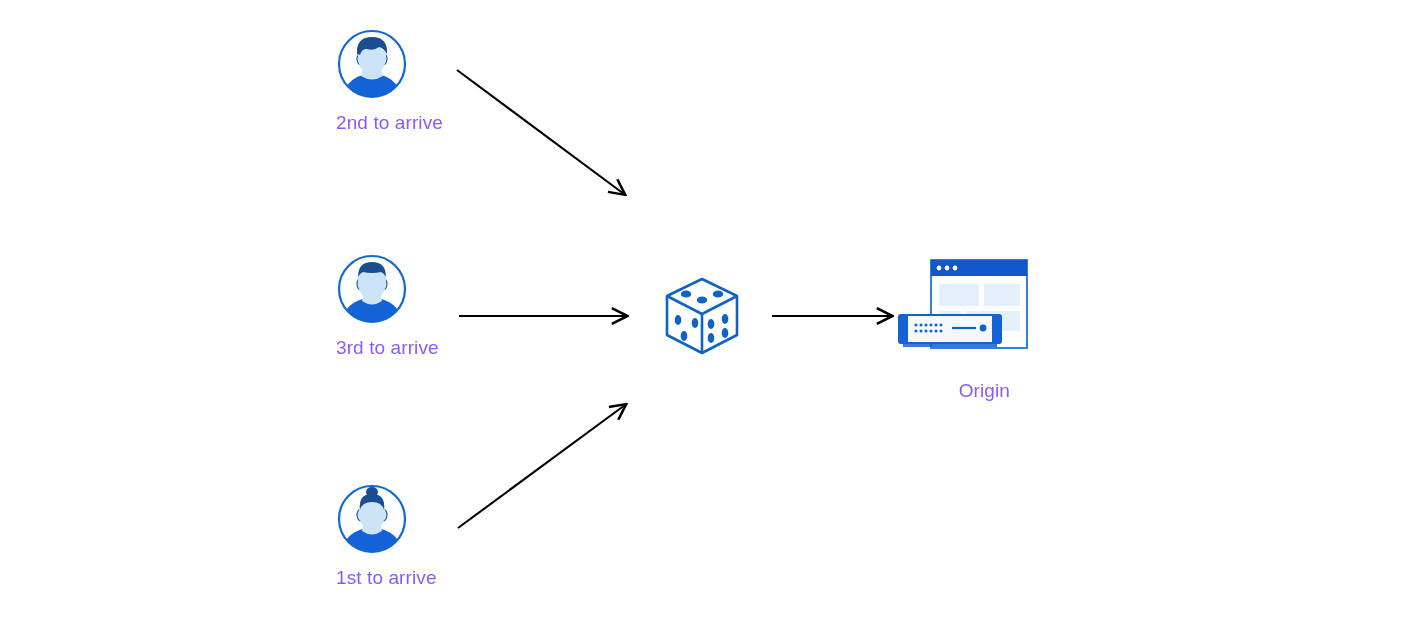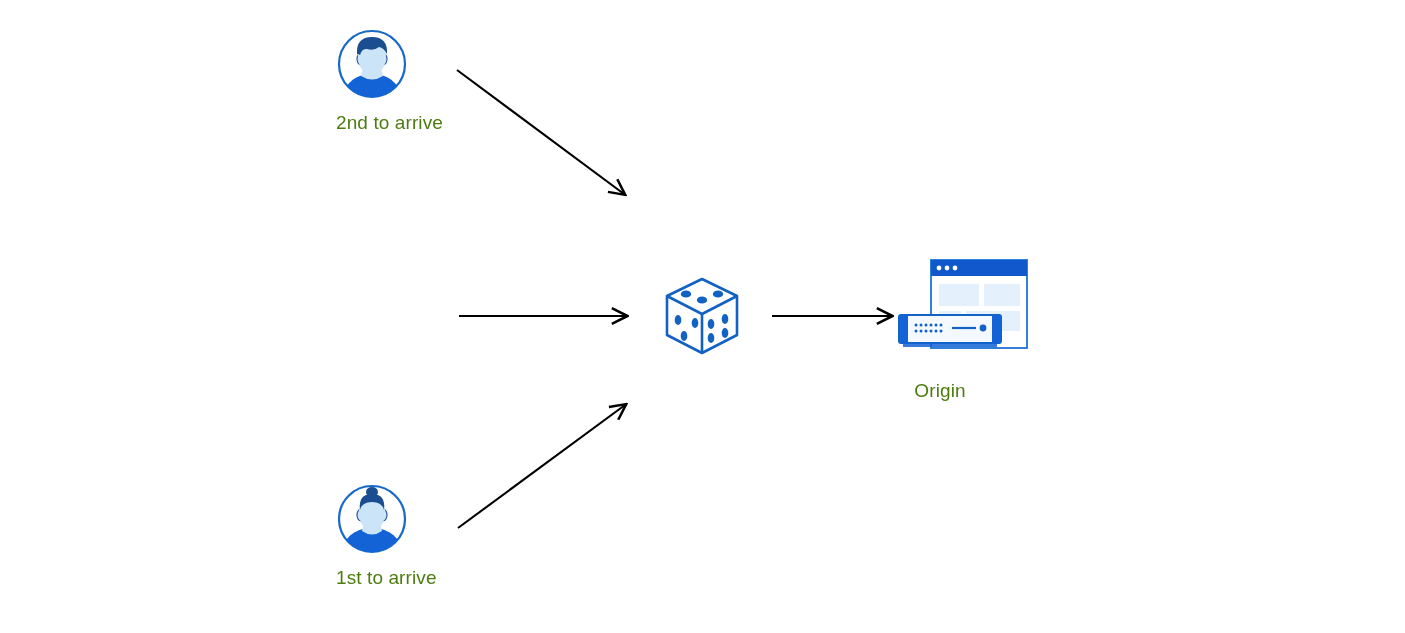--- a/index.html
+++ b/index.html
@@ -22,23 +22,23 @@
     position: absolute;
   }
   .node-icon {
     position: absolute;
     left: 0;
     top: 0;
   }
   .node-label {
     position: absolute;
     width: 100%;
-    text-align: center;
+    text-align: right;
     font-size: 19px;
-    color: #4d7c0f;
+    color: #8b5cf6;
     font-family: "Liberation Sans", sans-serif;
     white-space: nowrap;
     letter-spacing: 0.1px;
   }
   .arrow-layer {
     position: absolute;
     left: 0;
     top: 0;
     width: 1405px;
     height: 633px;
@@ -73,20 +73,37 @@
         <path d="M27 40 q9 7 18 0 l2 8 q-11 7 -22 0 Z" fill="#cbe4f7"></path>
         <ellipse cx="25" cy="31" rx="4" ry="6" fill="#cbe4f7" stroke="#1b4d91" stroke-width="1.1"></ellipse>
         <ellipse cx="47" cy="31" rx="4" ry="6" fill="#cbe4f7" stroke="#1b4d91" stroke-width="1.1"></ellipse>
         <path d="M22 28 q0 -16 14 -16 q14 0 14 16 q0 16 -14 20 q-14 -4 -14 -20 Z" fill="#cbe4f7"></path>
         <path d="M21 26 q-1 -17 15 -17 q16 0 15 17 q-3 -6 -8 -7 q-5 4 -12 2 q-5 -1 -7 6 q-1 -1 -3 -1 Z" fill="#1b4d91"></path>
       </g>
     </svg>
     <div class="node-label" style="top:84px;">2nd to arrive</div>
   </div>
 
+  <div class="node" style="left:336px; top:253px; width:72px; height:72px;">
+    <svg class="node-icon" width="72" height="72" viewBox="0 0 72 72">
+      <clipPath id="c2">
+          <circle cx="36" cy="36" r="33"></circle>
+        </clipPath>
+      <circle cx="36" cy="36" r="33" fill="#ffffff" stroke="#1669c8" stroke-width="2.2"></circle>
+      <g clip-path="url(#c2)">
+        <path d="M4 72 C7 54 20 45 36 45 C52 45 65 54 68 72 Z" fill="#1363d6"></path>
+        <path d="M28 39 q8 7 16 0 l2 9 q-10 7 -20 0 Z" fill="#cbe4f7"></path>
+        <ellipse cx="25" cy="31" rx="4" ry="6" fill="#cbe4f7" stroke="#1b4d91" stroke-width="1.1"></ellipse>
+        <ellipse cx="47" cy="31" rx="4" ry="6" fill="#cbe4f7" stroke="#1b4d91" stroke-width="1.1"></ellipse>
+        <path d="M22 28 q0 -16 14 -16 q14 0 14 16 q0 16 -14 20 q-14 -4 -14 -20 Z" fill="#cbe4f7"></path>
+        <path d="M22 24 q0 -15 14 -15 q14 0 14 15 q-2 -4 -5 -5 q-9 2 -18 0 q-3 1 -5 5 Z" fill="#1b4d91"></path>
+      </g>
+    </svg>
+    <div class="node-label" style="top:84px;">3rd to arrive</div>
+  </div>
 
   <div class="node" style="left:336px; top:483px; width:72px; height:72px;">
     <svg class="node-icon" width="72" height="72" viewBox="0 0 72 72">
       <clipPath id="c3">
           <circle cx="36" cy="36" r="33"></circle>
         </clipPath>
       <circle cx="36" cy="36" r="33" fill="#ffffff" stroke="#1669c8" stroke-width="2.2"></circle>
       <g clip-path="url(#c3)">
         <path d="M4 72 C7 54 20 45 36 45 C52 45 65 54 68 72 Z" fill="#1363d6"></path>
         <path d="M28 39 q8 7 16 0 l2 9 q-10 7 -20 0 Z" fill="#cbe4f7"></path>

